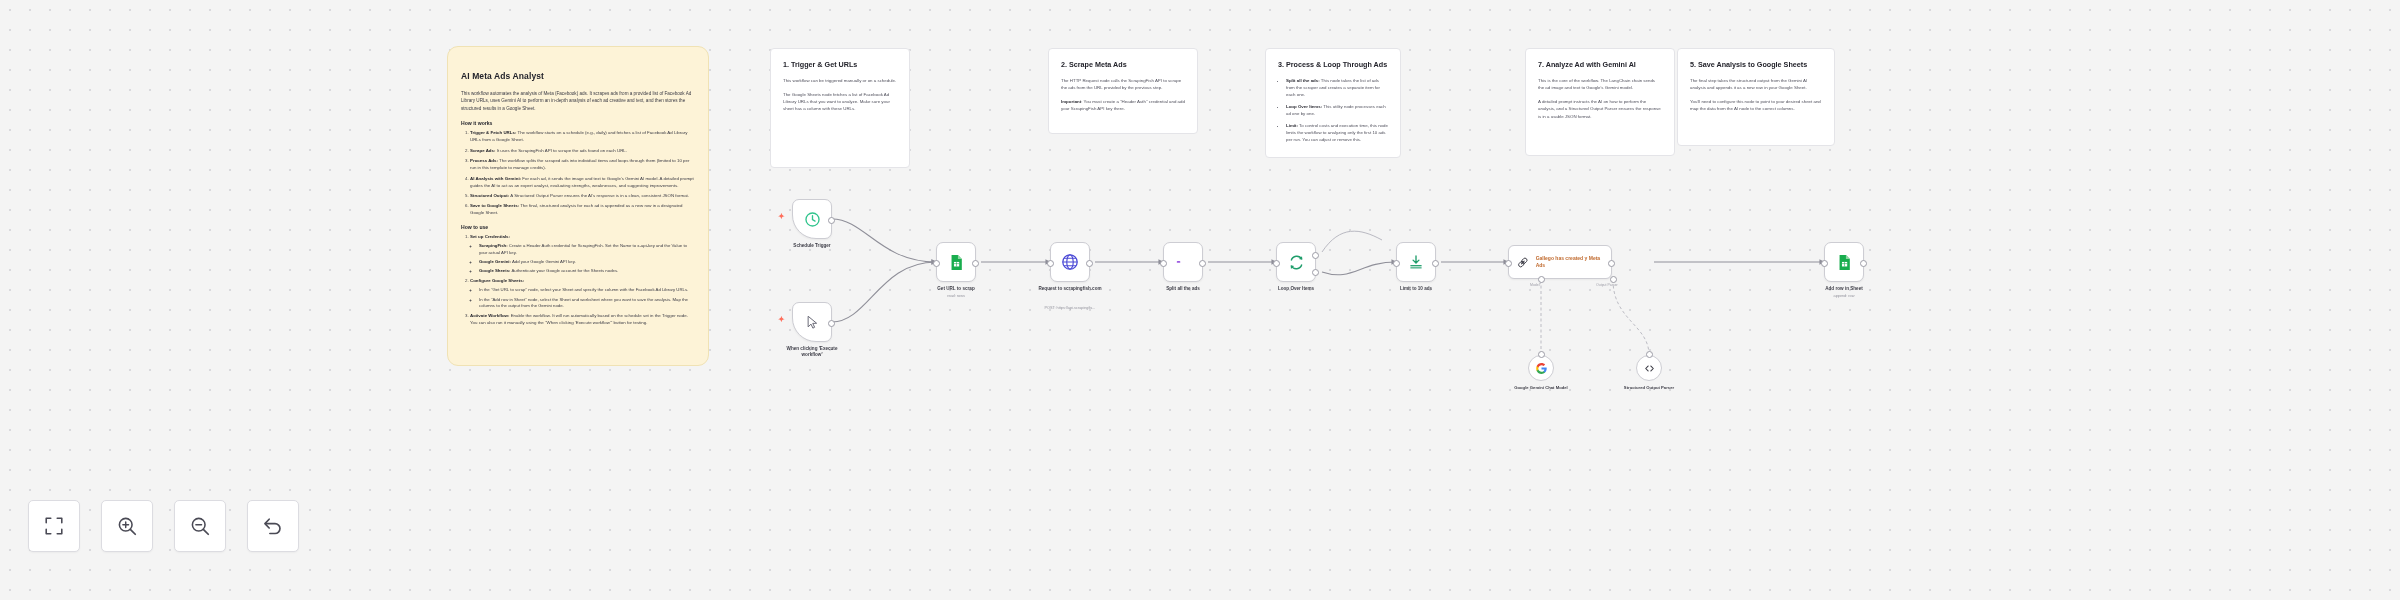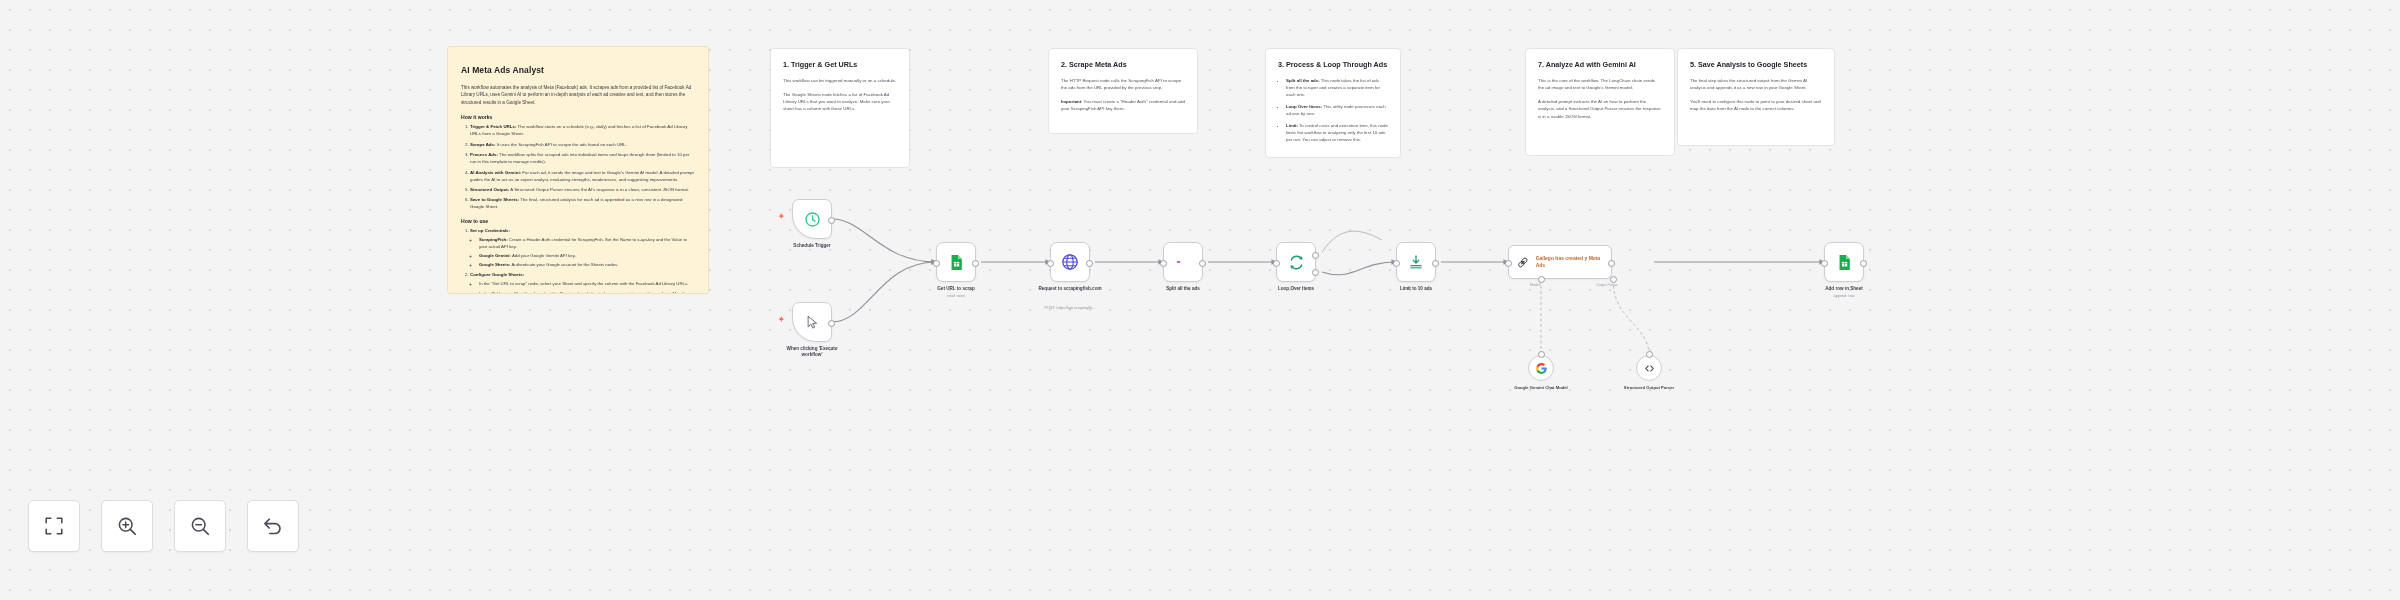--- a/index.html
+++ b/index.html
@@ -12,23 +12,23 @@
   }
   .canvas{
     position:absolute;inset:0;
     background-color:#f4f4f4;
     background-image:radial-gradient(circle, #d9d9dd 1px, transparent 1.2px);
     background-size:20px 20px;
   }
 
   
   .sticky-main{
-    position:absolute;left:447px;top:46px;width:262px;height:248px;
-    background:#fdf3d7;border:1px solid #f0e2b4;border-radius:3px;
-    padding:18px 13px;box-sizing:border-box;overflow:hidden;
+    position:absolute;left:447px;top:46px;width:262px;height:320px;
+    background:#fdf3d7;border:1px solid #f0e2b4;border-radius:11px;
+    padding:24px 13px;box-sizing:border-box;overflow:hidden;
   }
   .sticky-main h1{
     font-size:8.5px;margin:0 0 9px 0;font-weight:bold;color:#23232b;letter-spacing:.1px;
   }
   .sticky-main p{font-size:4.6px;line-height:1.62;margin:0 0 8px 0;color:#3a3a44;}
   .sticky-main h2{font-size:5.1px;margin:7px 0 4px 0;font-weight:bold;color:#23232b;}
   .sticky-main ol{margin:0 0 6px 0;padding-left:9px;}
   .sticky-main ol li{font-size:4.4px;line-height:1.58;margin-bottom:3.5px;color:#3a3a44;}
   .sticky-main ul{margin:2px 0 2px 0;padding-left:9px;list-style-type:circle;}
   .sticky-main ul li{font-size:4.3px;line-height:1.55;margin-bottom:2.5px;color:#3a3a44;}

